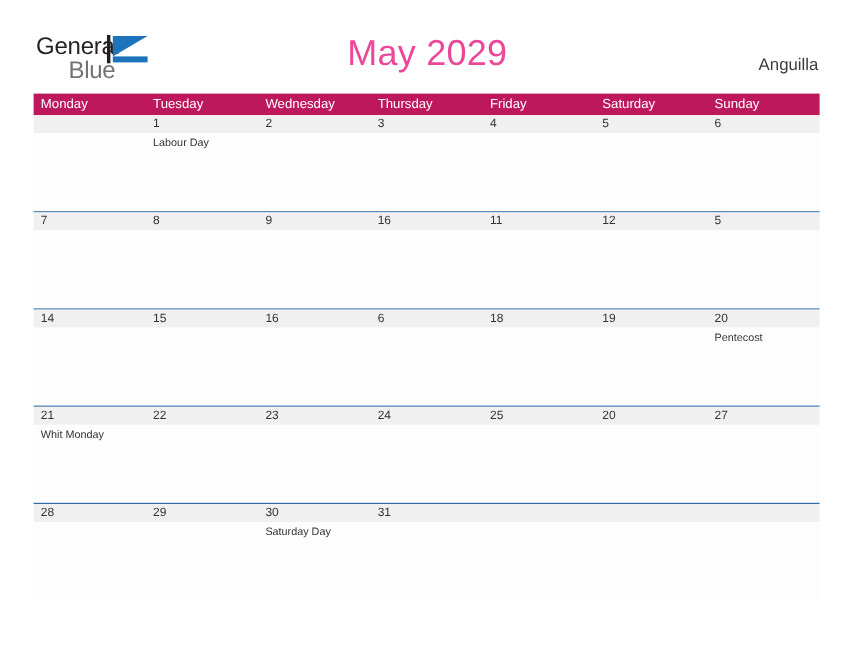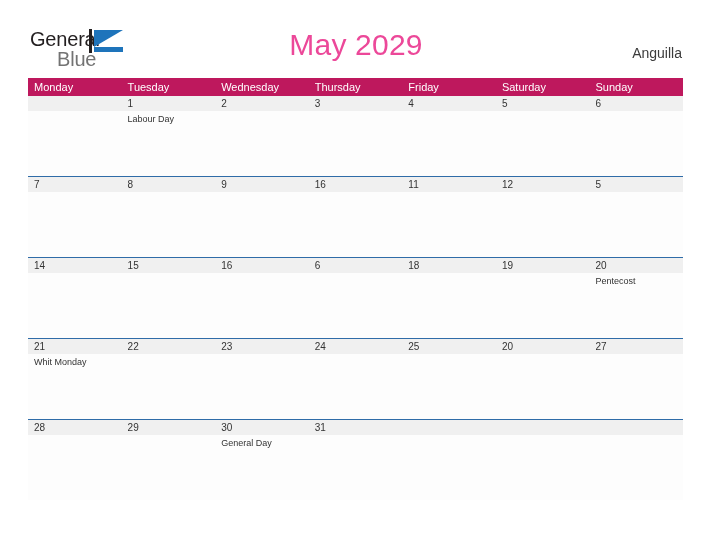--- a/index.html
+++ b/index.html
@@ -267,21 +267,21 @@
           <div class="date-cell">30</div>
           <div class="date-cell">31</div>
           <div class="date-cell"></div>
           <div class="date-cell"></div>
           <div class="date-cell"></div>
         </div>
         <div class="week-events">
           <div class="event-cell"></div>
           <div class="event-cell"></div>
           <div class="event-cell">
-            <span class="event-item">General Day</span>
+            <span class="event-item">Saturday Day</span>
           </div>
           <div class="event-cell"></div>
           <div class="event-cell"></div>
           <div class="event-cell"></div>
           <div class="event-cell"></div>
         </div>
       </div>
     </div>
 
 </div>

